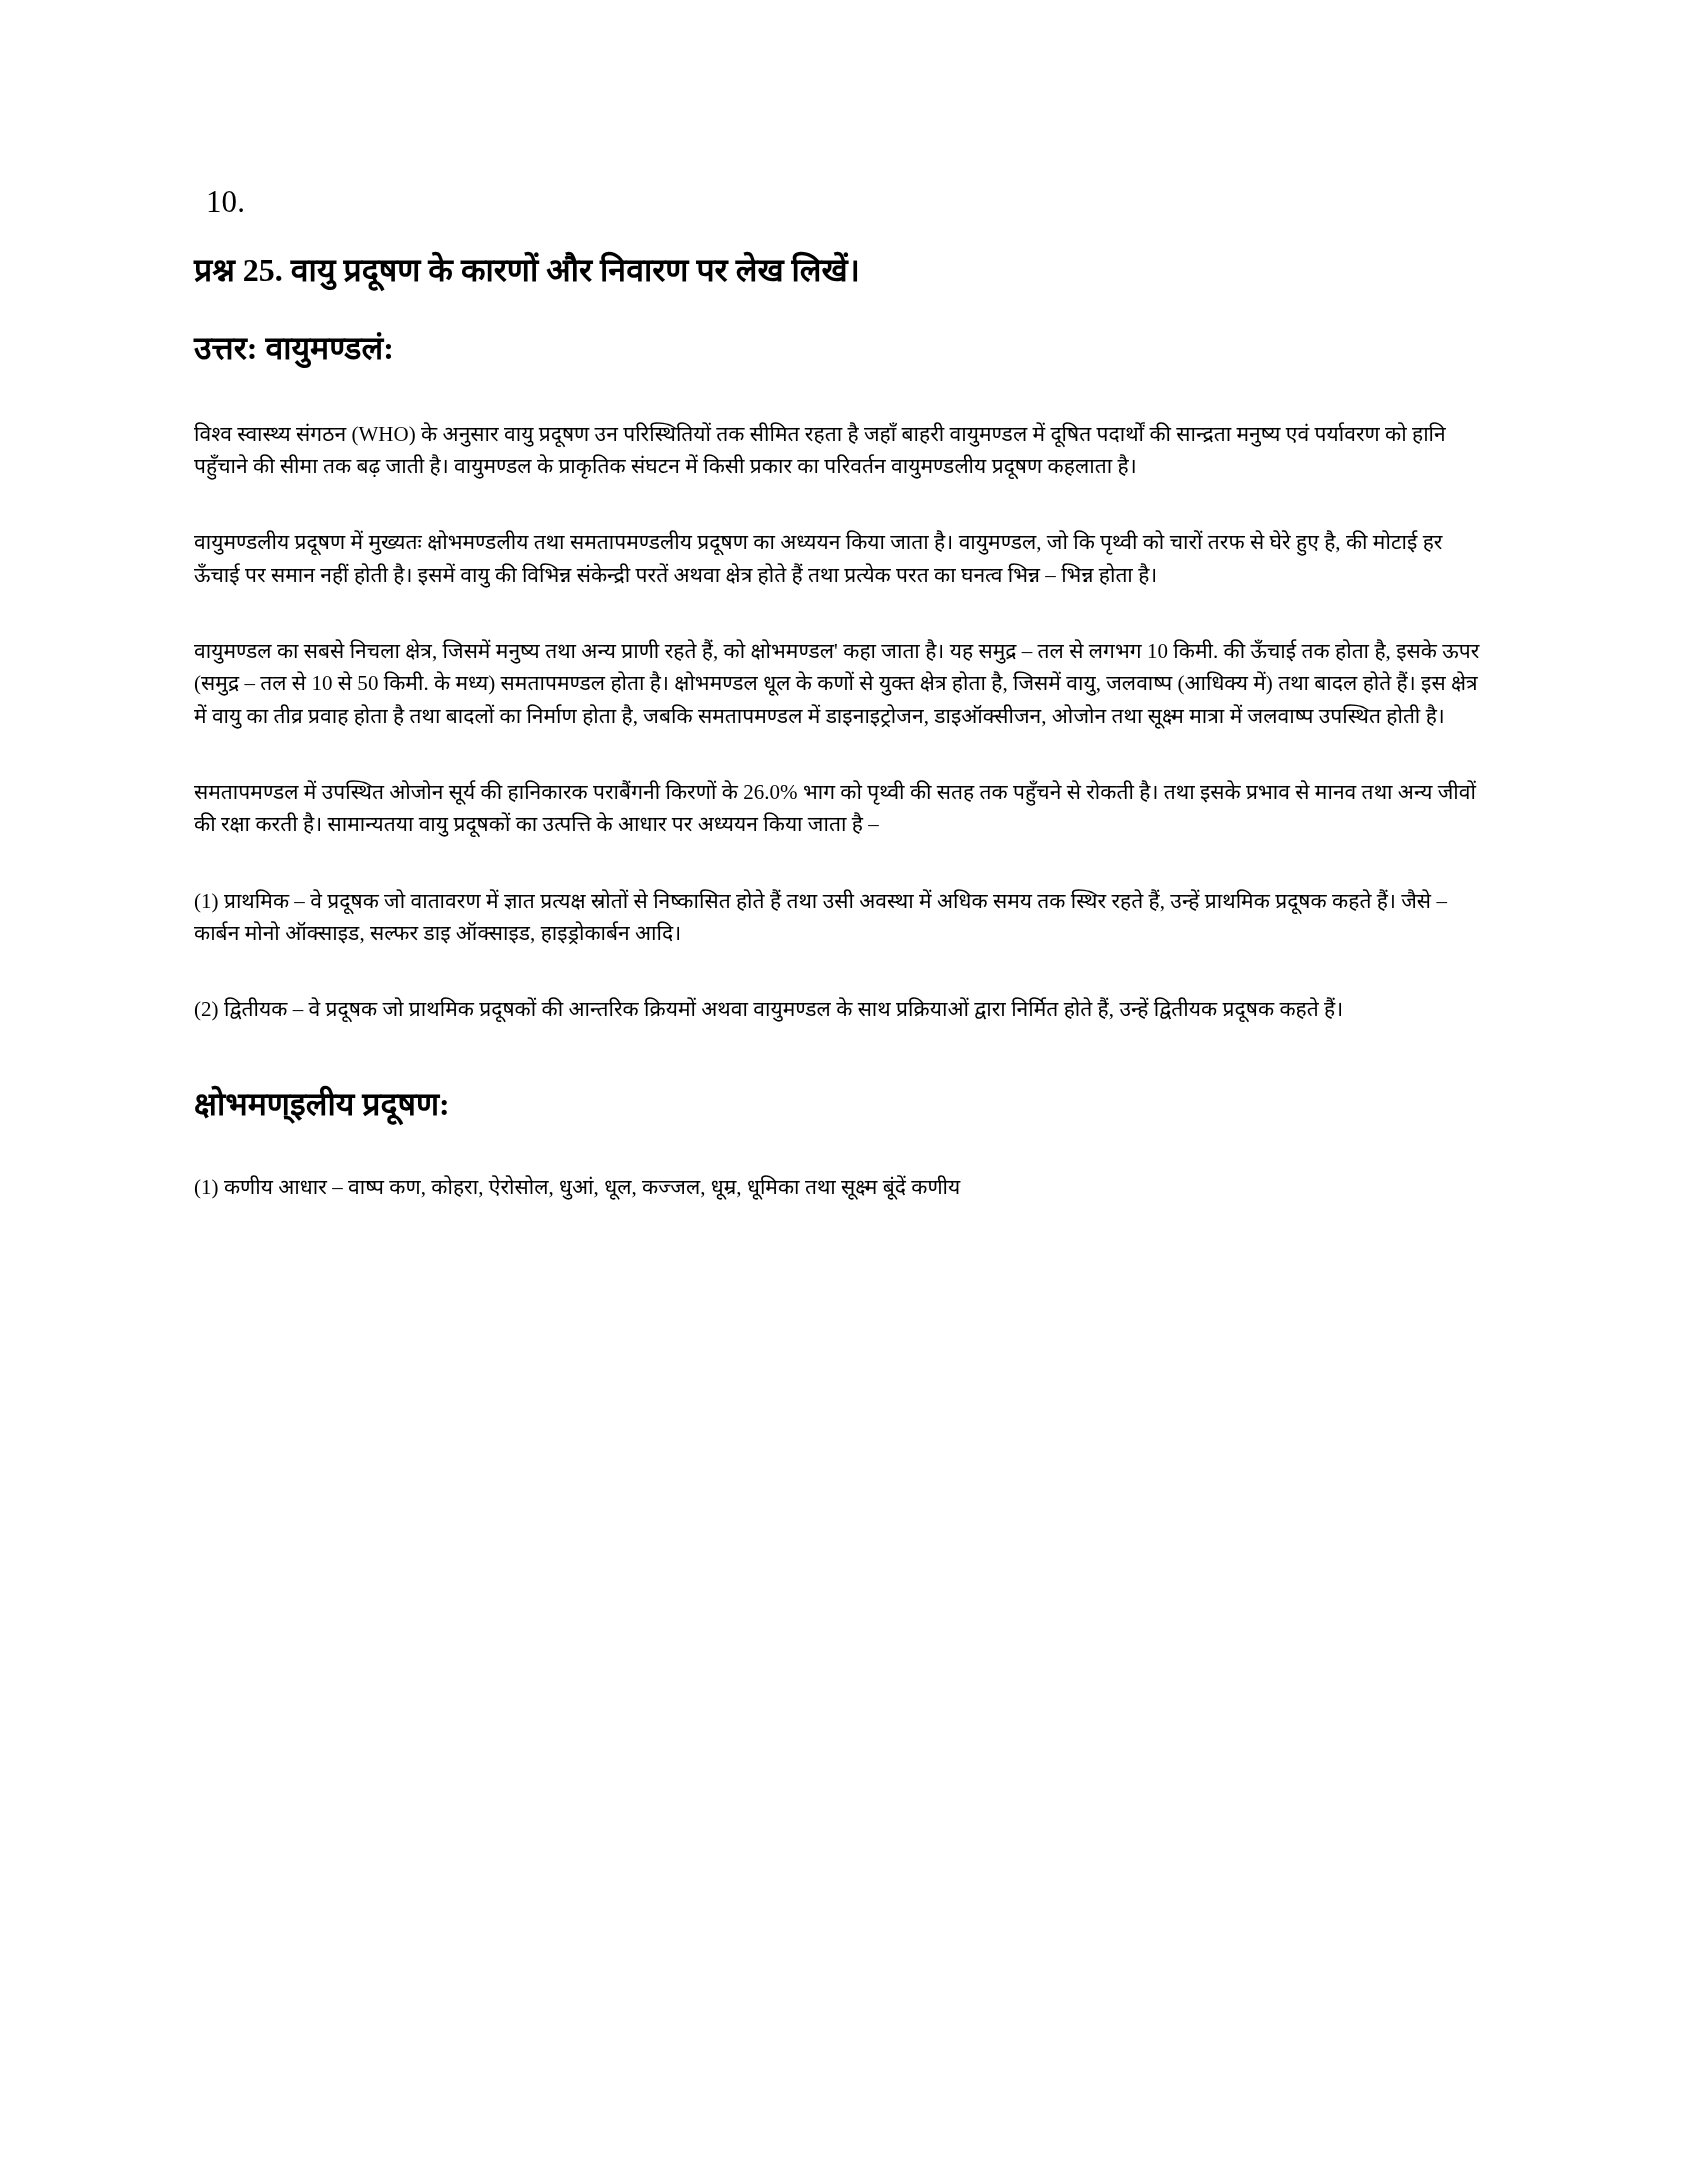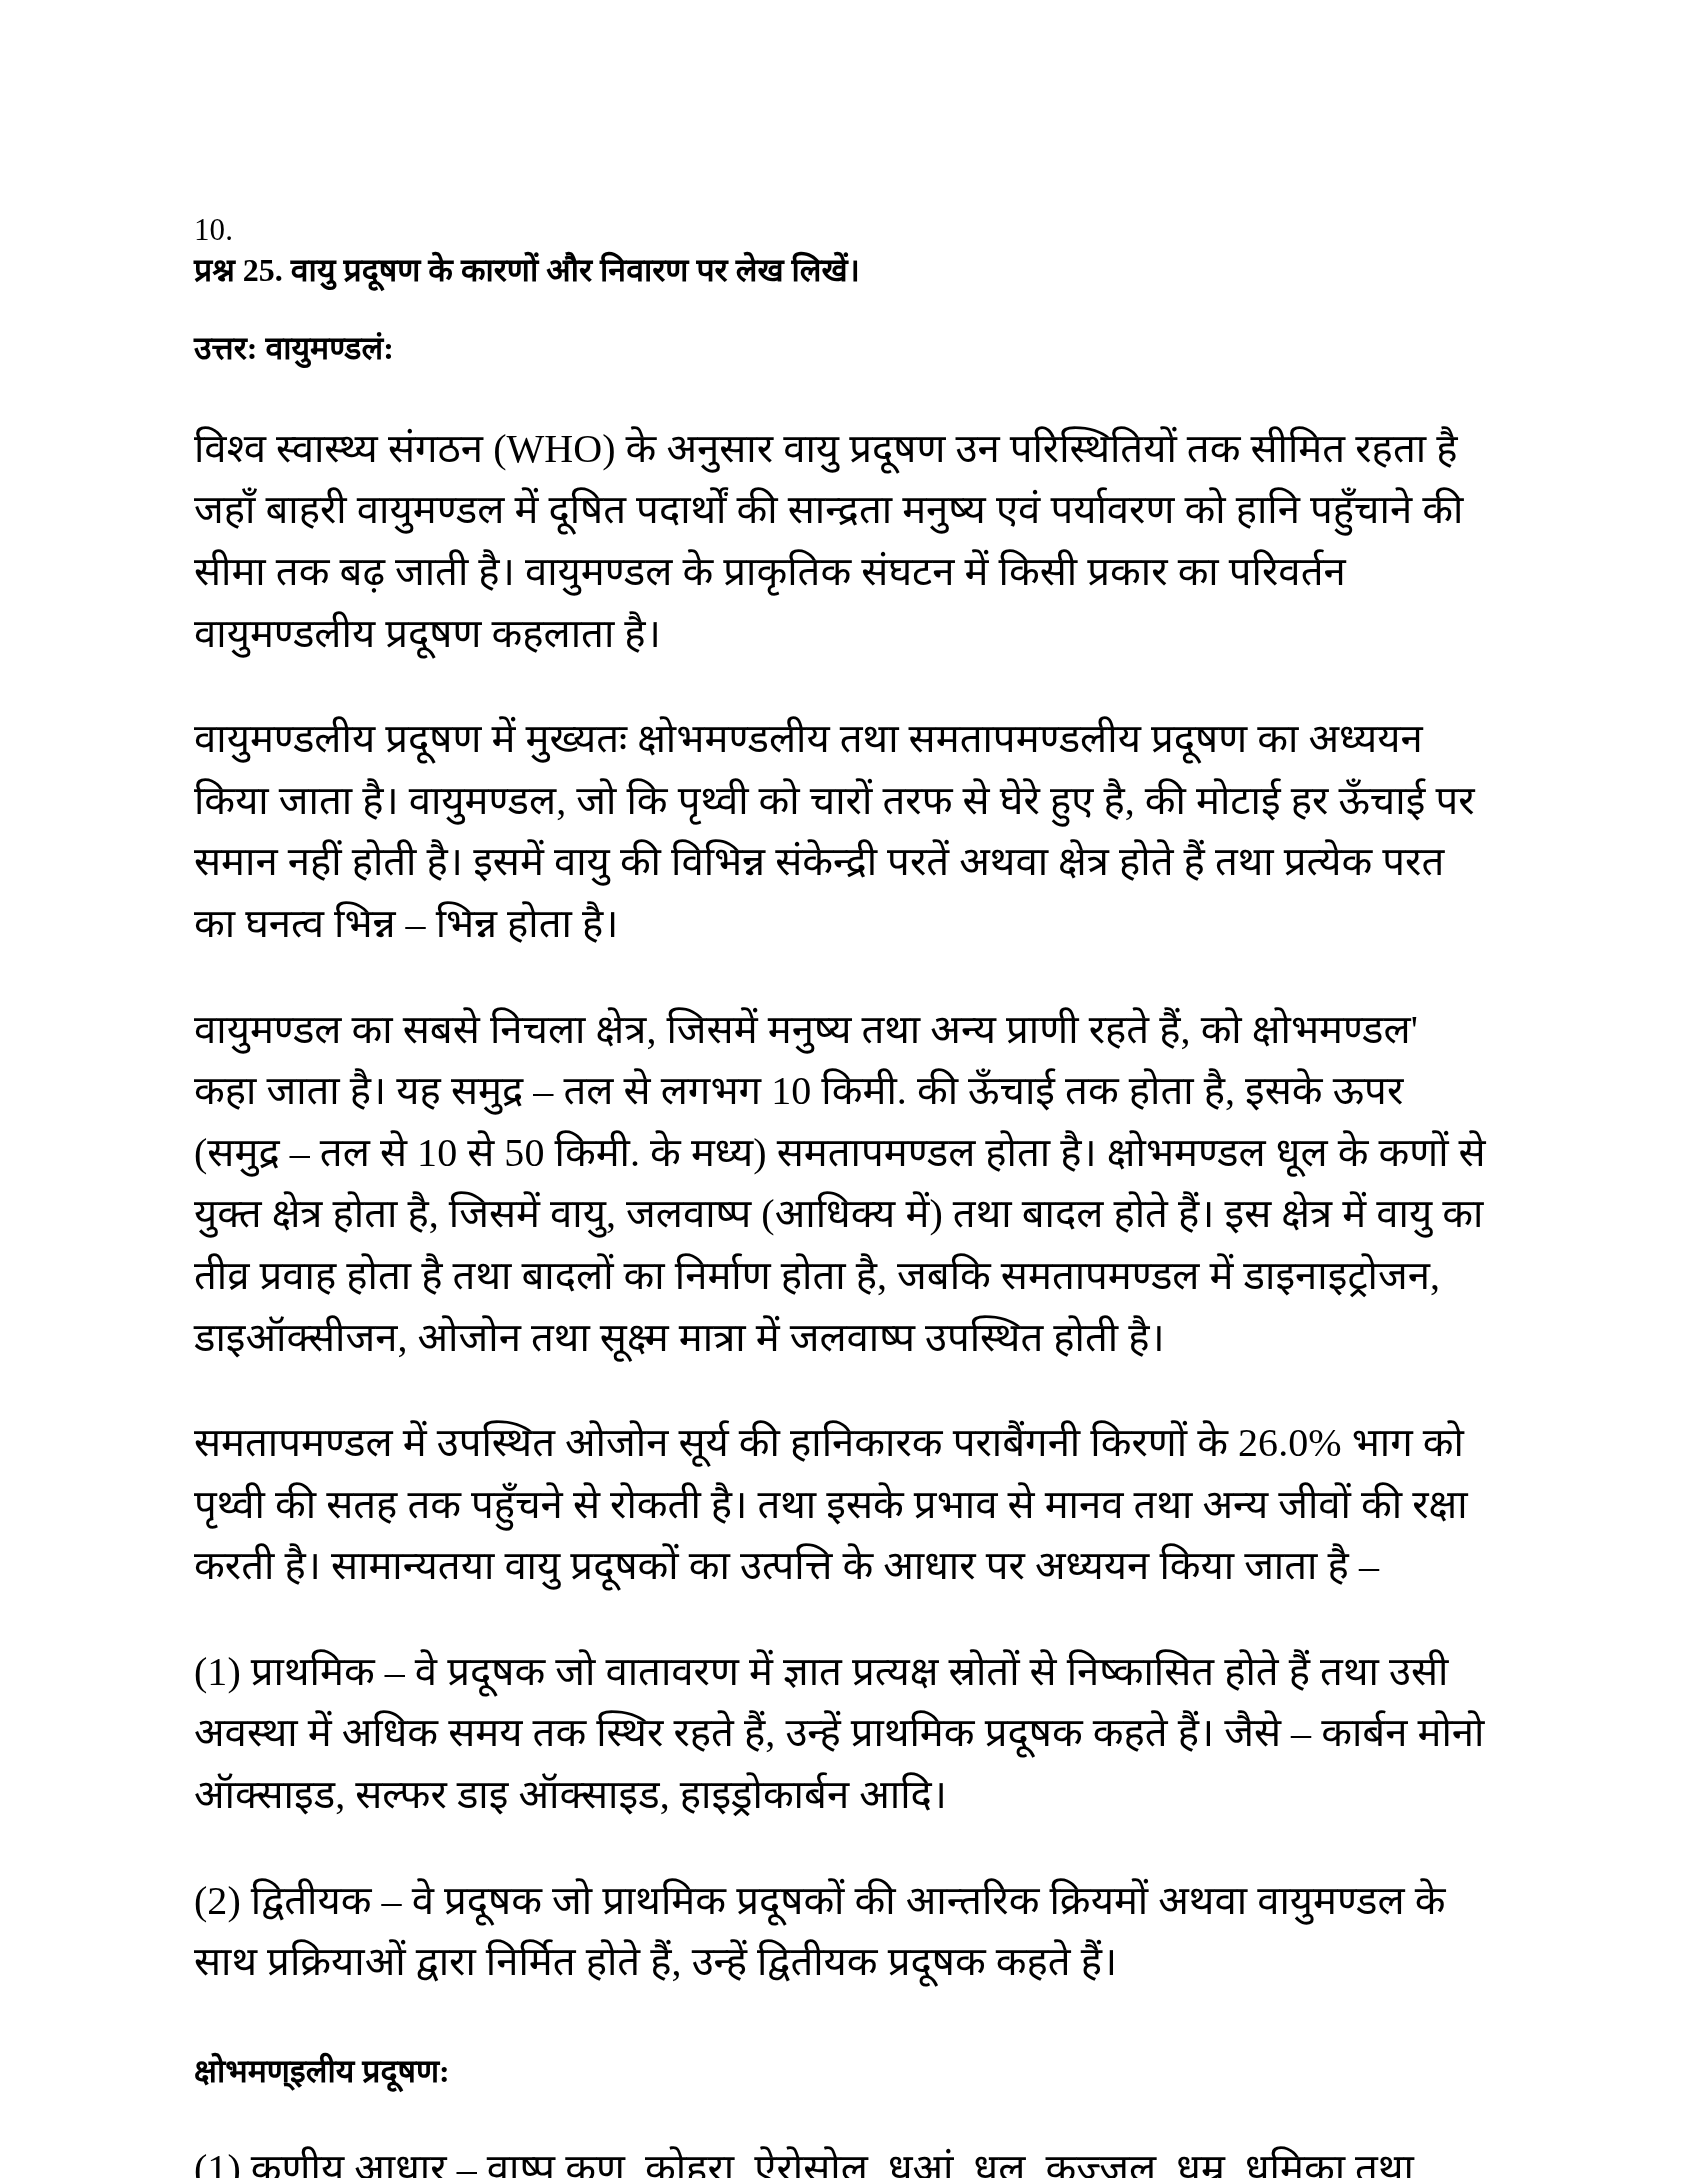--- a/index.html
+++ b/index.html
@@ -34,25 +34,24 @@
   .num-list-item {
     position: relative;
     padding-left: 61px;
     font-size: 31px;
     line-height: 1.52;
     letter-spacing: 0.1px;
     text-align: left;
   }
   .num-marker {
     position: absolute;
-    left: 0;
+    left: 12px;
     top: 0;
     width: 55px;
     font-size: 31px;
-    margin-top: 28px;
   }
   
   .q-heading {
     font-weight: bold;
     font-size: 32px;
     line-height: 1.45;
     margin-top: 69px;
   }
   .a-heading {
     font-weight: bold;
@@ -61,21 +60,21 @@
     margin-top: 32px;
   }
   .sec-heading {
     font-weight: bold;
     font-size: 32px;
     line-height: 1.45;
     margin-top: 55px;
   }
   
   .para {
-    font-size: 40px;
+    font-size: 21px;
     line-height: 1.54;
     margin-top: 44px;
     text-align: left;
     letter-spacing: 0.05px;
   }
   .para-tight {
     margin-top: 40px;
   }
   .para-wide {
     margin-top: 46px;

